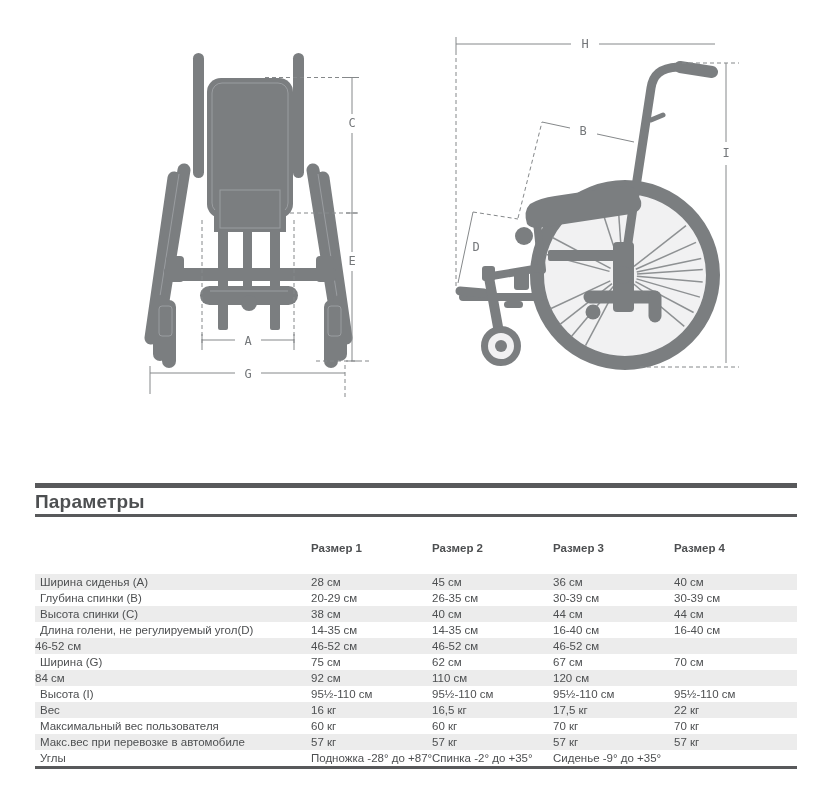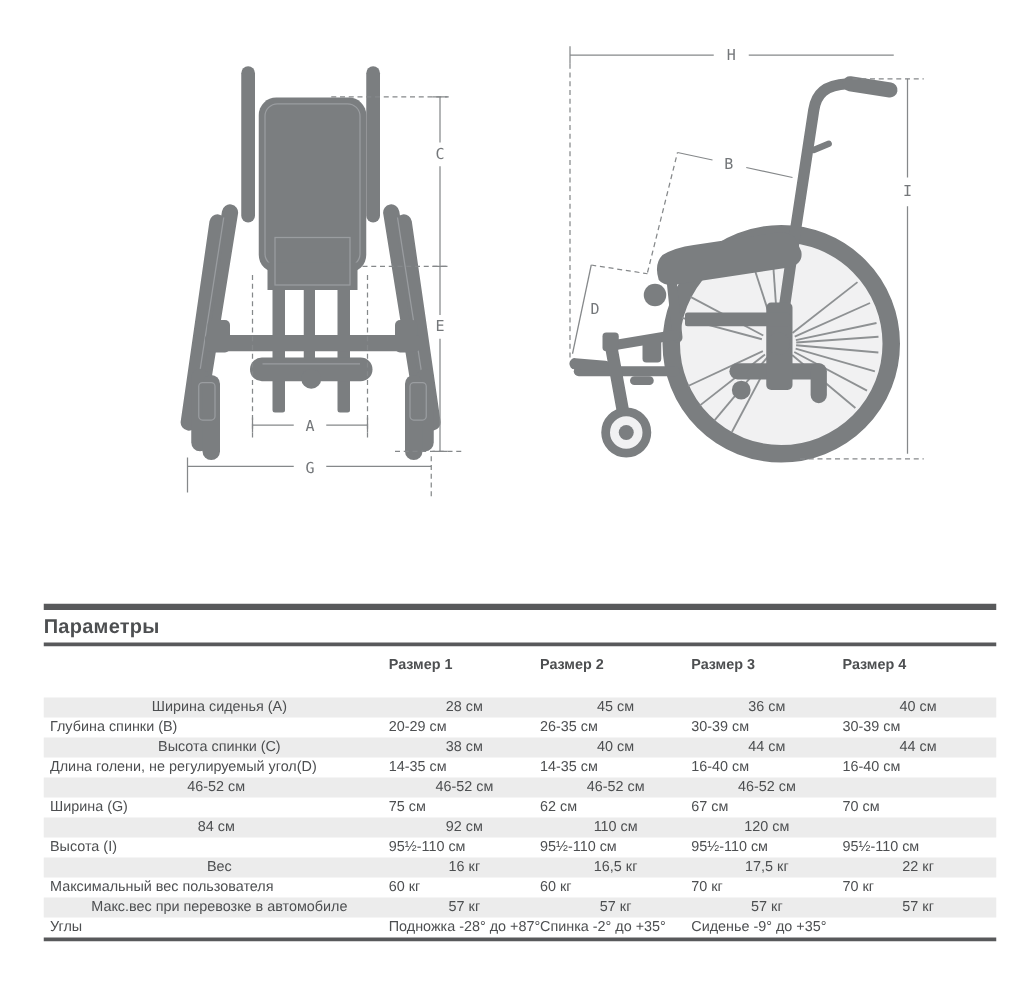--- a/index.html
+++ b/index.html
@@ -5,28 +5,28 @@
   html,body { margin:0; padding:0; background:#ffffff; }
   .canvas {
     position:relative; width:824px; height:785px; background:#ffffff;
     font-family:"Liberation Sans", sans-serif; overflow:hidden;
   }
   .front-svg { position:absolute; left:130px; top:20px; }
   .side-svg  { position:absolute; left:430px; top:20px; }
 
   .params { position:absolute; left:35px; top:483px; width:762px; color:#4d4f51; }
   .topbar { height:5px; background:#58595b; }
-  .params-title { margin-top:5px; font-size:16px; font-weight:bold; line-height:18px; letter-spacing:.2px; }
+  .params-title { margin-top:5px; font-size:19px; font-weight:bold; line-height:18px; letter-spacing:.2px; }
   .divider { margin-top:3px; height:3px; background:#58595b; }
   .grid-row { display:grid; grid-template-columns:276px 121px 121px 121px 121px; }
-  .header-row { margin-top:8px; font-size:11.5px; font-weight:bold; line-height:14px; white-space:nowrap; }
+  .header-row { margin-top:24px; font-size:11.5px; font-weight:bold; line-height:14px; white-space:nowrap; }
   .rows { margin-top:19px; }
   .param-row { display:grid; grid-template-columns:276px 121px 121px 121px 121px;
                font-size:11.5px; line-height:16px; height:16px; white-space:nowrap; }
-  .param-row.striped { background:#ececec;text-align:center; }
+  .param-row.striped { background:#ececec; }
   .param-row .cell.label { padding-left:5px; }
   .bottombar { height:3px; background:#58595b; }
 
   .dim-label { font-family:"DejaVu Sans Mono", monospace; font-size:12px; fill:#74777a; }
   .dim { stroke:#85888a; stroke-width:1; fill:none; }
   .dash { stroke-dasharray:4 3; }
   .lite { stroke:#9a9da0; stroke-width:1; fill:none; }
 </style>
 </head>
 <body>

